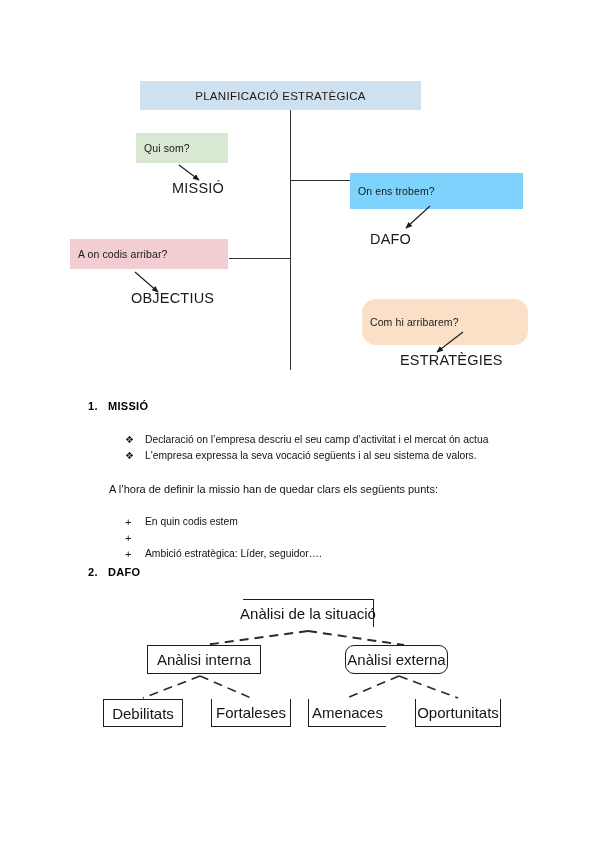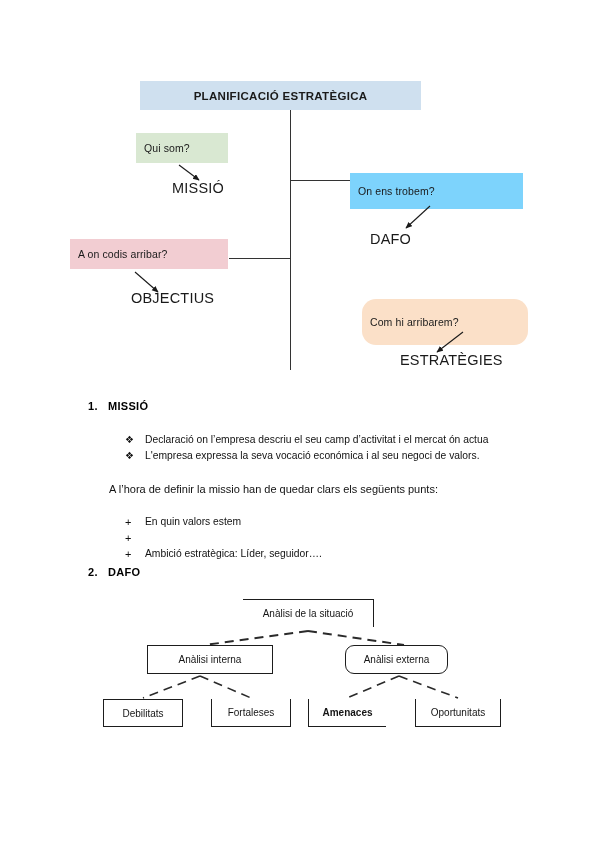--- a/index.html
+++ b/index.html
@@ -22,21 +22,21 @@
 
   .cbox {
     position: absolute;
     box-sizing: border-box;
     display: flex;
     align-items: center;
     font-size: 10.5px;
     color: #1a1a1a;
     letter-spacing: .1px;
   }
-  .cbox.center { justify-content: center; font-weight: bold; font-size: 11.5px; letter-spacing: .3px; }
+  .cbox.center { justify-content: center; font-weight: normal; font-size: 11.5px; letter-spacing: .3px; }
   .cbox.left { justify-content: flex-start; padding-left: 8px; }
 
   .box-header   { left: 140px; top: 81px;  width: 281px; height: 29px; background: #cfe0ef; }
   .box-quisom   { left: 136px; top: 133px; width: 92px;  height: 30px; background: #d9e8d2; }
   .box-onens    { left: 350px; top: 173px; width: 173px; height: 36px; background: #7dd3fc; }
   .box-aonvolem { left: 70px;  top: 239px; width: 158px; height: 30px; background: #f2cdd2; }
   .box-comhi    { left: 362px; top: 299px; width: 166px; height: 46px; background: #fbe0c8; border-radius: 14px; }
 
   
   .trunk {
@@ -99,37 +99,37 @@
 
   
   .tree { position: absolute; left: 0; top: 595px; width: 600px; height: 150px; }
   .tree-svg { position: absolute; left: 0; top: 0; width: 600px; height: 150px; }
   .tbox {
     position: absolute;
     box-sizing: border-box;
     display: flex;
     align-items: center;
     justify-content: center;
-    font-size: 10px;
+    font-size: 15px;
     color: #151515;
     background: #ffffff;
     white-space: nowrap;
   }
   
   .bd-full  { border: 1.3px solid #1d1d1d; }
   .bd-tr    { border-top: 1.3px solid #1d1d1d; border-right: 1.3px solid #1d1d1d; }
   .bd-lb    { border-left: 1.3px solid #1d1d1d; border-bottom: 1.3px solid #1d1d1d; }
   .bd-lrb   { border-left: 1.3px solid #1d1d1d; border-right: 1.3px solid #1d1d1d; border-bottom: 1.3px solid #1d1d1d; }
 
   .t-root   { left: 243px; top: 4px;  width: 131px; height: 28px; }
-  .t-int    { left: 147px; top: 50px; width: 126px; height: 29px; }
+  .t-int    { left: 147px; top: 50px; width: 114px; height: 29px; }
   .t-ext    { left: 345px; top: 50px; width: 103px; height: 29px; border-radius: 9px; }
   .t-deb    { left: 103px; top: 104px; width: 80px; height: 28px; }
   .t-for    { left: 211px; top: 104px; width: 80px; height: 28px; }
-  .t-ame    { left: 308px; top: 104px; width: 78px; height: 28px; font-weight: bold; }
+  .t-ame    { left: 308px; top: 104px; width: 78px; height: 28px; }
   .t-opo    { left: 415px; top: 104px; width: 86px; height: 28px; }
 </style>
 </head>
 <body>
 
 <div class="page">
 
   <div class="diagram-top">
 
     <div class="trunk"></div>
@@ -178,30 +178,30 @@
       <span>MISSIÓ</span>
     </div>
 
     <ul class="bullet-list" id="missio-bullets">
       <li>
         <span class="bullet-mark">❖</span>
         <span>Declaració on l’empresa descriu el seu camp d’activitat i el mercat ón actua</span>
       </li>
       <li>
         <span class="bullet-mark">❖</span>
-        <span>L'empresa expressa la seva vocació económica i al seu negoci de valors.</span>
+        <span>L'empresa expressa la seva vocació següents i al seu sistema de valors.</span>
       </li>
     </ul>
 
     <div class="para" id="missio-para">A l’hora de definir la missio han de quedar clars els següents punts:</div>
 
     <ul class="bullet-list" id="missio-plus">
       <li>
         <span class="bullet-mark plus">+</span>
-        <span>En quin valors estem</span>
+        <span>En quin codis estem</span>
       </li>
       <li>
         <span class="bullet-mark plus">+</span>
       </li>
       <li>
         <span class="bullet-mark plus">+</span>
         <span>Ambició estratègica: Líder, seguidor….</span>
       </li>
     </ul>
   </div>

